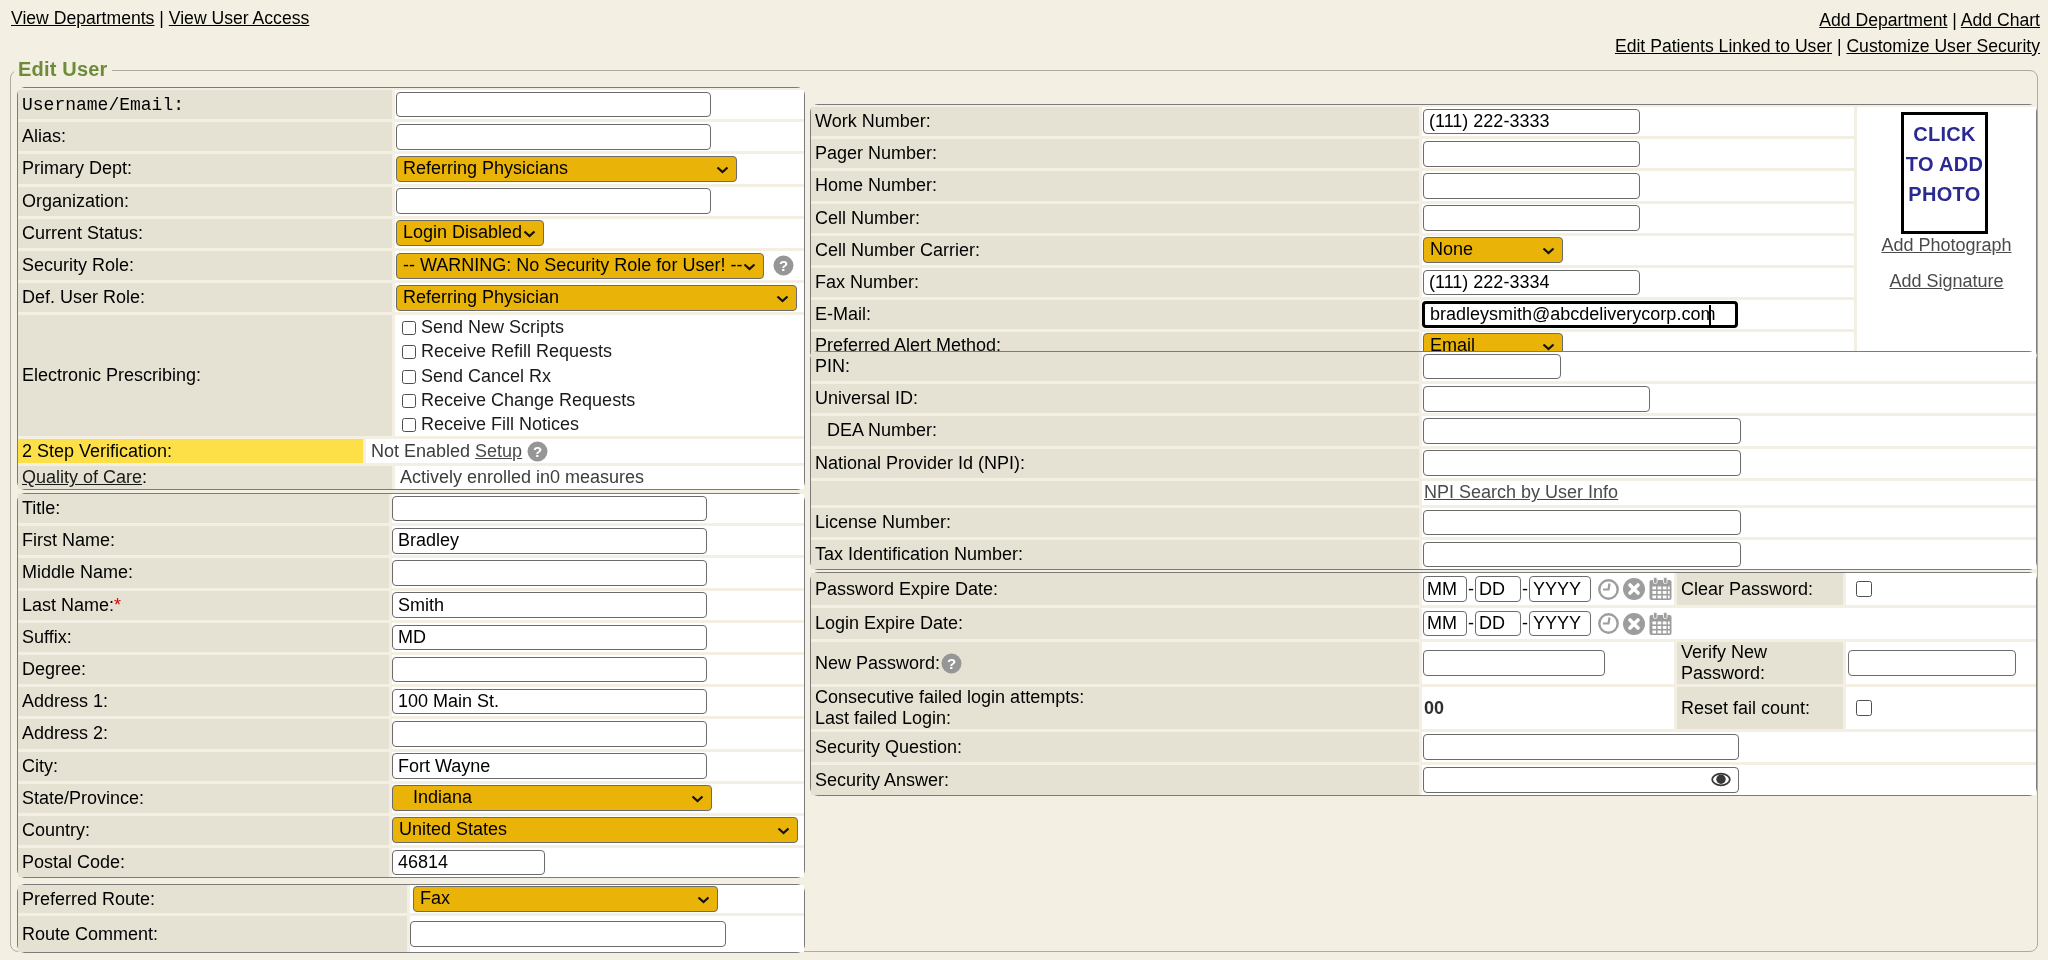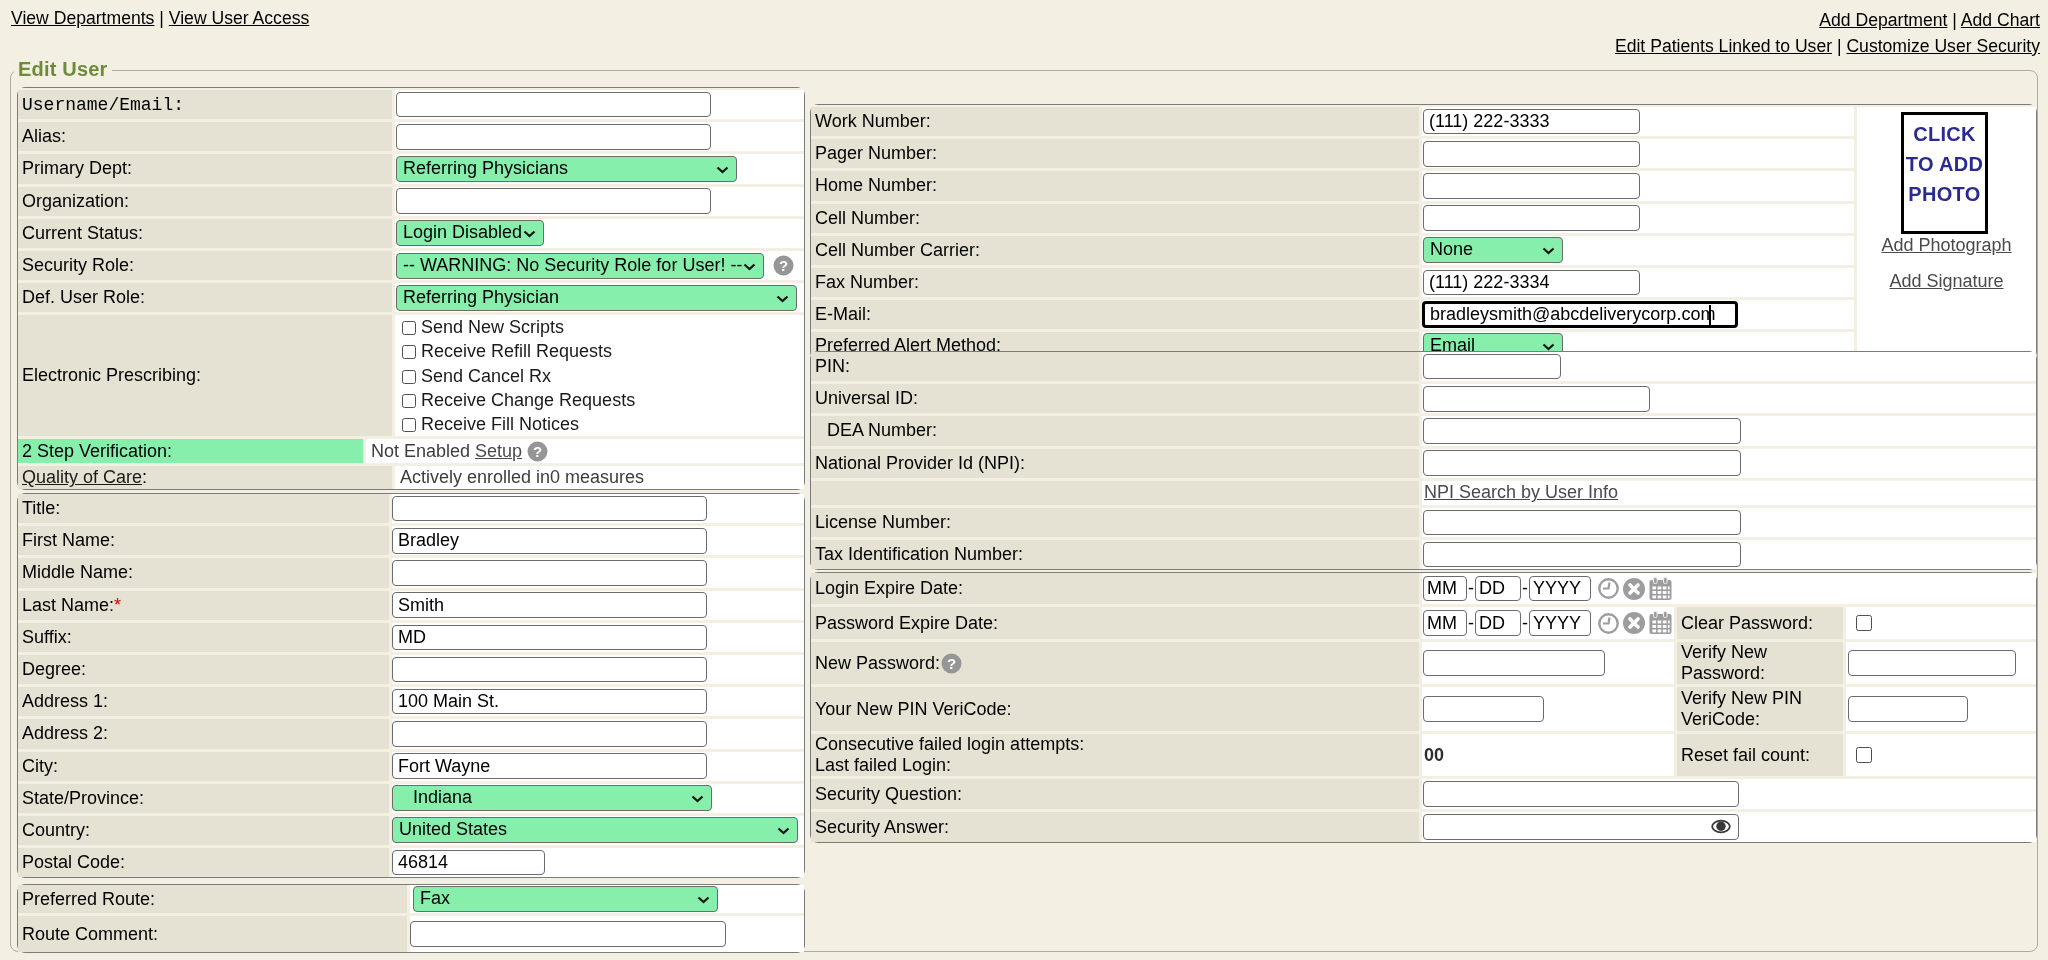--- a/index.html
+++ b/index.html
@@ -9,21 +9,21 @@
 .gray { color:#3d3d3d; }
 .glink { color:#4a4a4a; text-decoration:underline; }
 table.tbl { position:absolute; border-collapse:separate; border-spacing:0; table-layout:fixed; background:#fff; border:1.5px solid #7b7b7b; border-radius:8px; }
 td { vertical-align:middle; font-size:18px; padding:0; overflow:hidden; }
 td.l { background:#e5e2d3; border-bottom:3px solid #f3efe2; padding-left:4px; }
 td.v { background:#fff; border-bottom:3px solid #f3efe2; }
 td.sep { border-right:3px solid #f3efe2; }
 tr.last td { border-bottom:none; }
 table.shift tr.r1 td { border-top:2.5px solid #f3efe2; }
 input.t { height:25.5px; box-sizing:border-box; border:1.7px solid #6b6b6b; border-radius:4px; font:18px "Liberation Sans"; color:#000; padding:0 5px; background:#fff; margin:0; display:block; }
-.selbox { position:relative; box-sizing:border-box; height:26px; border:1.7px solid #6b6b6b; border-radius:4px; background:#86efac; line-height:23px; padding-left:6px; white-space:nowrap; }
+.selbox { position:relative; box-sizing:border-box; height:26px; border:1.7px solid #6b6b6b; border-radius:4px; background:#eab308; line-height:23px; padding-left:6px; white-space:nowrap; }
 .selbox svg { position:absolute; right:7px; top:9px; }
 .cb { display:inline-block; width:14px; height:14px; box-sizing:border-box; border:1.6px solid #4f4f4f; border-radius:2.5px; background:#fff; vertical-align:-2px; }
 .ph { color:#808080; }
 </style>
 </head>
 <body>
 
 <div class="abs" style="left:11px;top:8px;font-size:17.6px;"><a href="#">View Departments</a> | <a href="#">View User Access</a></div>
 <div class="abs" style="right:8px;top:8px;text-align:right;line-height:25.8px;font-size:17.6px;"><a href="#">Add Department</a> | <a href="#">Add Chart</a><br><a href="#">Edit Patients Linked to User</a> | <a href="#">Customize User Security</a></div>
 
@@ -100,21 +100,21 @@
 <div><span class="cb"></span> Receive Refill Requests</div>
 <div><span class="cb"></span> Send Cancel Rx</div>
 <div><span class="cb"></span> Receive Change Requests</div>
 <div><span class="cb"></span> Receive Fill Notices</div>
 </div>
         </td>
       </tr>
 <tr>
         <td colspan="2" style="height:24.5px;border-bottom:3px solid #f3efe2;background:#fff;">
           <div style="display:flex;height:24.5px;align-items:center;">
-            <div style="background:#86efac;width:341px;height:24.5px;display:flex;align-items:center;padding-left:4px;flex:none;border-right:3px solid #f3efe2;">2 Step Verification:</div>
+            <div style="background:#fde047;width:341px;height:24.5px;display:flex;align-items:center;padding-left:4px;flex:none;border-right:3px solid #f3efe2;">2 Step Verification:</div>
             <div class="gray" style="padding-left:5px;display:flex;align-items:center;">Not Enabled&nbsp;<span class="glink">Setup</span>&nbsp;<svg width="21" height="21" viewBox="0 0 21 21">
                 <circle cx="10.5" cy="10.5" r="10" fill="#969696"></circle>
                 <text x="10.5" y="15.5" font-family="Liberation Sans" font-size="15" font-weight="bold" fill="#fff" text-anchor="middle">?</text>
               </svg></div>
           </div>
         </td>
       </tr>
 <tr class="last">
         <td class="l sep" style="height:23px;"><span style="text-decoration:underline;color:#1a1a1a;">Quality of Care</span>:</td>
         <td class="v gray" style="padding-left:5px;">Actively enrolled in0 measures</td>
@@ -348,22 +348,22 @@
 
 <table class="tbl" style="left:810px;top:572px;width:1225px;">
 <colgroup>
       <col style="width:611px">
       <col style="width:255px">
       <col style="width:169px">
       <col>
     </colgroup>
 <tbody>
       <tr>
-        <td class="l sep" style="height:31px;">Login Expire Date:</td>
-        <td class="v" colspan="3">
+        <td class="l sep" style="height:32px;">Password Expire Date:</td>
+        <td class="v sep">
           <div style="display:flex;align-items:center;margin-left:1px;">
 <input class="t ph" style="width: 44px; padding: 0px 3px;" value="MM">
             <span style="margin:0 1px;">-</span>
             <input class="t ph" style="width: 46px; padding: 0px 3px;" value="DD">
             <span style="margin:0 1px;">-</span>
             <input class="t ph" style="width: 62px; padding: 0px 3px;" value="YYYY">
 <svg style="margin-left:7px;" width="21" height="21" viewBox="0 0 21 21">
               <circle cx="10.5" cy="10.5" r="9.2" fill="none" stroke="#9d9d9d" stroke-width="2.4"></circle>
               <polyline points="11.5,4.5 10.5,10.5 5,10.5" fill="none" stroke="#9d9d9d" stroke-width="2.2"></polyline>
             </svg>
@@ -385,24 +385,26 @@
                 <rect x="3.4" y="18.5" width="3.7" height="2.9"></rect>
                 <rect x="8.6" y="18.5" width="3.7" height="2.9"></rect>
                 <rect x="13.8" y="18.5" width="3.7" height="2.9"></rect>
                 <rect x="18.9" y="9.5" width="1.8" height="2.9"></rect>
                 <rect x="18.9" y="14" width="1.8" height="2.9"></rect>
                 <rect x="18.9" y="18.5" width="1.8" height="2.9"></rect>
               </g>
             </svg>
 </div>
         </td>
-      </tr>
-<tr>
-        <td class="l sep" style="height:32px;">Password Expire Date:</td>
-        <td class="v sep">
+        <td class="l sep">Clear Password:</td>
+        <td class="v"><span class="cb" style="width:16px;height:16px;margin-left:10px;"></span></td>
+      </tr>
+<tr>
+        <td class="l sep" style="height:31px;">Login Expire Date:</td>
+        <td class="v" colspan="3">
           <div style="display:flex;align-items:center;margin-left:1px;">
 <input class="t ph" style="width: 44px; padding: 0px 3px;" value="MM">
             <span style="margin:0 1px;">-</span>
             <input class="t ph" style="width: 46px; padding: 0px 3px;" value="DD">
             <span style="margin:0 1px;">-</span>
             <input class="t ph" style="width: 62px; padding: 0px 3px;" value="YYYY">
 <svg style="margin-left:7px;" width="21" height="21" viewBox="0 0 21 21">
               <circle cx="10.5" cy="10.5" r="9.2" fill="none" stroke="#9d9d9d" stroke-width="2.4"></circle>
               <polyline points="11.5,4.5 10.5,10.5 5,10.5" fill="none" stroke="#9d9d9d" stroke-width="2.2"></polyline>
             </svg>
@@ -424,44 +426,32 @@
                 <rect x="3.4" y="18.5" width="3.7" height="2.9"></rect>
                 <rect x="8.6" y="18.5" width="3.7" height="2.9"></rect>
                 <rect x="13.8" y="18.5" width="3.7" height="2.9"></rect>
                 <rect x="18.9" y="9.5" width="1.8" height="2.9"></rect>
                 <rect x="18.9" y="14" width="1.8" height="2.9"></rect>
                 <rect x="18.9" y="18.5" width="1.8" height="2.9"></rect>
               </g>
             </svg>
 </div>
         </td>
-        <td class="l sep">Clear Password:</td>
-        <td class="v"><span class="cb" style="width:16px;height:16px;margin-left:10px;"></span></td>
       </tr>
 <tr>
         <td class="l sep" style="height:41px;"><span style="display:inline-flex;align-items:flex-end;">New Password:<svg style="margin-left:1px;" width="21" height="21" viewBox="0 0 21 21">
               <circle cx="10.5" cy="10.5" r="10" fill="#969696"></circle>
               <text x="10.5" y="15.5" font-family="Liberation Sans" font-size="15" font-weight="bold" fill="#fff" text-anchor="middle">?</text>
             </svg></span></td>
         <td class="v sep">
           <input class="t" style="width: 182px; margin-left: 1px;">
         </td>
         <td class="l sep" style="line-height:21px;">Verify New<br>Password:</td>
         <td class="v">
           <input class="t" style="width: 168px; margin-left: 2px;">
-        </td>
-      </tr>
-<tr>
-        <td class="l sep" style="height:44px;">Your New PIN VeriCode:</td>
-        <td class="v sep">
-          <input class="t" style="width: 121px; margin-left: 1px;">
-        </td>
-        <td class="l sep" style="line-height:21px;">Verify New PIN<br>VeriCode:</td>
-        <td class="v">
-          <input class="t" style="width: 120px; margin-left: 2px;">
         </td>
       </tr>
 <tr>
         <td class="l sep" style="height:42px;line-height:21px;">Consecutive failed login attempts:<br>Last failed Login:</td>
         <td class="v sep" style="font-weight:bold;color:#2e2e2e;padding-left:2px;">00</td>
         <td class="l sep">Reset fail count:</td>
         <td class="v"><span class="cb" style="width:16px;height:16px;margin-left:10px;"></span></td>
       </tr>
 <tr>
         <td class="l sep" style="height:30px;">Security Question:</td>

